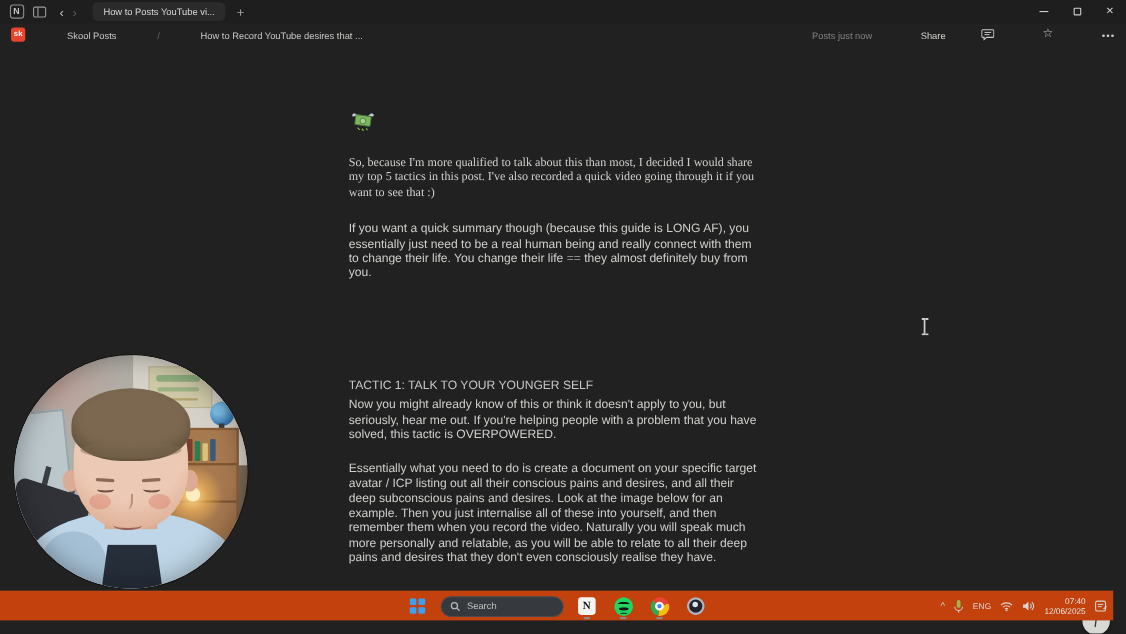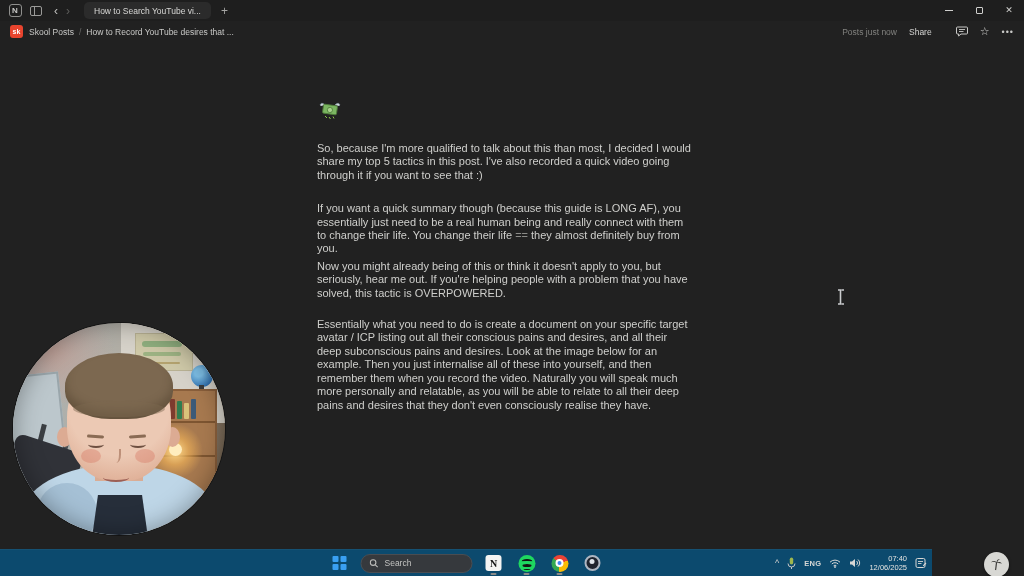--- a/index.html
+++ b/index.html
@@ -31,46 +31,46 @@
   .tb-spacer { flex:1; }
   .win-controls { display:flex; height:21px; }
   .win-btn { width:30px; height:21px; display:flex; align-items:center; justify-content:center; color:#cfcfcd; }
   .minimize-glyph { width:8px; height:1px; background:#cfcfcd; display:block; }
   .restore-glyph { width:7px; height:7px; border:1px solid #cfcfcd; border-radius:1px; display:block; }
   .close-glyph { font-size:9px; line-height:1; }
 
   
   .breadcrumbbar {
     height:21px; background:#212121; display:flex; align-items:center;
-    padding:0 10px; font-size:8.5px; color:#c9c9c7;
+    padding:0 10px; font-size:8.5px; color:#c9c9c7;gap:32px;
   }
   .skool-logo {
     width:13px; height:13px; border-radius:3px; background:#e8442e;
     color:#fff; font-size:7px; font-weight:bold; display:flex; align-items:center; justify-content:center;
     margin-right:6px;
   }
   .crumb-sep { color:#6a6a68; margin:0 5px; }
   .bc-spacer { flex:1; }
   .edited { color:#82827f; margin-right:12px; }
-  .share-btn { color:#d5d5d3; margin-right:24px; }
+  .share-btn { color:#d5d5d3; margin-right:0; }
   .bc-icon { margin-right:12px; display:flex; align-items:center; color:#c9c9c7; }
   .star-glyph { font-size:11px; line-height:1; }
   .more-glyph { font-size:9px; letter-spacing:1px; color:#c9c9c7; }
 
   
   .page { position:relative; height:513px; }
   .doc-column { width:376px; margin-left:317px; padding-top:62px; }
   .doc-title {
     font-size:22.5px; line-height:26px; font-weight:700; color:#e9e9e6;
     letter-spacing:.1px; display:flex; flex-wrap:wrap; align-items:flex-end;
   }
   .money-emoji { display:inline-block; margin-left:2px; position:relative; top:-2px; }
   .doc-p { font-size:11px; line-height:13.4px; color:#cfcfcc; }
   .p1 { margin-top:11px; }
-  .p2 { margin-top:20px; }
+  .p2 { margin-top:20px;font-family:Liberation Serif, serif; }
   .p3 { margin-top:20px; }
   .tactic-heading { margin-top:89px; font-size:11px; line-height:13.4px; color:#c7c7c4; }
   .tp1 { margin-top:4px; }
   .tp2 { margin-top:18px; }
   .misspelled { text-decoration:underline wavy #b8453a 1px; text-underline-offset:2px; }
   .dim-eq { color:#8b8b88; }
 
   
   .ibeam { position:absolute; left:836px; top:247px; width:10px; height:16px; }
 
@@ -126,60 +126,60 @@
   .eye { top:118px; width:16px; height:7px; border-bottom:2px solid #6d4f40; border-radius:0 0 50% 50%; }
   .eye-l { left:75px; } .eye-r { left:117px; }
   .cheek { top:126px; width:20px; height:14px; border-radius:50%; background:rgba(214,120,100,.4); }
   .cheek-l { left:68px; } .cheek-r { left:122px; }
   .nose { left:100px; top:126px; width:8px; height:14px; border-right:2px solid rgba(170,120,95,.7); border-radius:0 0 60% 0; }
   .mouth { left:90px; top:150px; width:26px; height:9px; border-bottom:2.5px solid #9c5f55; border-radius:0 0 50% 50%; }
   .vignette { left:0; top:0; right:0; bottom:0; border-radius:50%; box-shadow:inset 0 0 24px rgba(0,0,0,.35); }
 
   
   .taskbar {
-    position:absolute; left:0; bottom:0; width:932px; height:27px;
-    background:#0c4a6e; border-top:1px solid rgba(255,255,255,.04);
+    position:absolute; left:0; bottom:12px; width:1012px; height:27px;
+    background:#c2410c; border-top:1px solid rgba(255,255,255,.04);
     display:flex; align-items:center;
   }
   .tb-center { position:absolute; left:50%; transform:translateX(-50%); display:flex; align-items:center; gap:9px; height:100%; }
   .task-icon { width:24px; height:24px; display:flex; flex-direction:column; align-items:center; justify-content:center; position:relative; }
   .start-grid { width:14px; height:14px; display:grid; grid-template-columns:6px 6px; grid-template-rows:6px 6px; gap:2px; }
   .start-grid span { background:#3aa0f3; border-radius:1px; }
   .search-pill {
     height:19px; width:112px; background:#36393d; border:1px solid #4a4d51; border-radius:10px;
     display:flex; align-items:center; padding:0 8px; gap:6px; color:#c3c3c1; font-size:8.5px;
   }
   .notion-task { width:16px; height:16px; background:#f4f4f2; border-radius:3px; color:#111; font-weight:bold; font-size:10px; font-family:"Liberation Serif","DejaVu Serif",serif; display:flex; align-items:center; justify-content:center; }
   .spotify-task { width:17px; height:17px; border-radius:50%; background:#1ed760; position:relative; overflow:hidden; }
   .spotify-task::before { content:""; position:absolute; left:3px; top:4px; width:11px; height:3px; border-top:2px solid #121212; border-radius:50%; box-shadow:0 4px 0 -1px #121212, 0 8px 0 -2px #121212; }
   .chrome-task { width:17px; height:17px; border-radius:50%; background:conic-gradient(from -50deg,#ea4335 0 120deg,#fbbc05 120deg 240deg,#34a853 240deg 360deg); position:relative; }
   .chrome-task::after { content:""; position:absolute; left:4.5px; top:4.5px; width:8px; height:8px; border-radius:50%; background:#4285f4; border:2px solid #fff; box-sizing:border-box; }
   .obs-task { width:16px; height:16px; border-radius:50%; background:#20242e; border:2px solid #aeb6c2; position:relative; }
   .obs-task::after { content:""; position:absolute; left:3px; top:2px; width:5px; height:5px; border-radius:50%; background:#dfe4ea; }
   .run-dot { position:absolute; bottom:0px; width:6px; height:2px; border-radius:2px; background:#8a8a88; }
   .tray { position:absolute; right:5px; display:flex; align-items:center; gap:8px; height:100%; color:#d7d7d5; }
   .tray-chevron { font-size:9px; color:#cfcfcd; }
-  .lang { font-size:7.5px; font-weight:bold; letter-spacing:.3px; }
+  .lang { font-size:7.5px; font-weight:normal; letter-spacing:.3px; }
   .clock { text-align:right; font-size:7.5px; line-height:9px; color:#e2e2e0; }
   svg { display:block; }
 </style>
 </head>
 <body>
 
 <div class="titlebar">
   <span class="tb-icon">
     <span class="notion-app-icon">N</span>
   </span>
   <span class="tb-icon">
       <span class="sidebar-toggle"></span>
     </span>
   <span class="nav-arrow">‹</span>
   <span class="nav-arrow disabled">›</span>
   <div class="tab">
-    <span>How to Search YouTube vi...</span>
+    <span>How to Posts YouTube vi...</span>
   </div>
   <span class="new-tab">+</span>
   <div class="tb-spacer"></div>
   <div class="win-controls">
     <span class="win-btn">
         <span class="minimize-glyph"></span>
       </span>
     <span class="win-btn">
         <span class="restore-glyph"></span>
       </span>
@@ -218,22 +218,23 @@
           <path d="M6 14 l2 2 M10 15 l1.5 2 M14 14.5 l1 2" stroke="#8bc34a" stroke-width="1" fill="none"></path>
         </svg>
       </span>
     </h1>
 
 
     <p class="doc-p p2">So, because I'm more qualified to talk about this than most, I decided I would share my top 5 tactics in this post. I've also recorded a quick video going through it if you want to see that :)</p>
 
     <p class="doc-p p3"><span>If you want a quick summary though (because this guide is LONG AF), you essentially just need to be a real human being and really connect with them to change their life. You change their life </span><span class="dim-eq">==</span><span> they almost definitely buy from you.</span></p>
 
-
-    <p class="doc-p tp1">Now you might already being of this or think it doesn't apply to you, but seriously, hear me out. If you're helping people with a problem that you have solved, this tactic is OVERPOWERED.</p>
+    <p class="tactic-heading">TACTIC 1: TALK TO YOUR YOUNGER SELF</p>
+
+    <p class="doc-p tp1">Now you might already know of this or think it doesn't apply to you, but seriously, hear me out. If you're helping people with a problem that you have solved, this tactic is OVERPOWERED.</p>
 
     <p class="doc-p tp2">Essentially what you need to do is create a document on your specific target avatar / ICP listing out all their conscious pains and desires, and all their deep subconscious pains and desires. Look at the image below for an example. Then you just internalise all of these into yourself, and then remember them when you record the video. Naturally you will speak much more personally and relatable, as you will be able to relate to all their deep pains and desires that they don't even consciously realise they have.</p>
   </div>
 
   <div class="ibeam">
     <svg width="10" height="16" viewBox="0 0 10 16">
       <path d="M2 1 h2.5 v14 H2 M5.5 1 h2.5 M5.5 15 h2.5 M4.5 1 v14" stroke="#caccce" stroke-width="1.6" fill="none"></path>
     </svg>
   </div>
 

